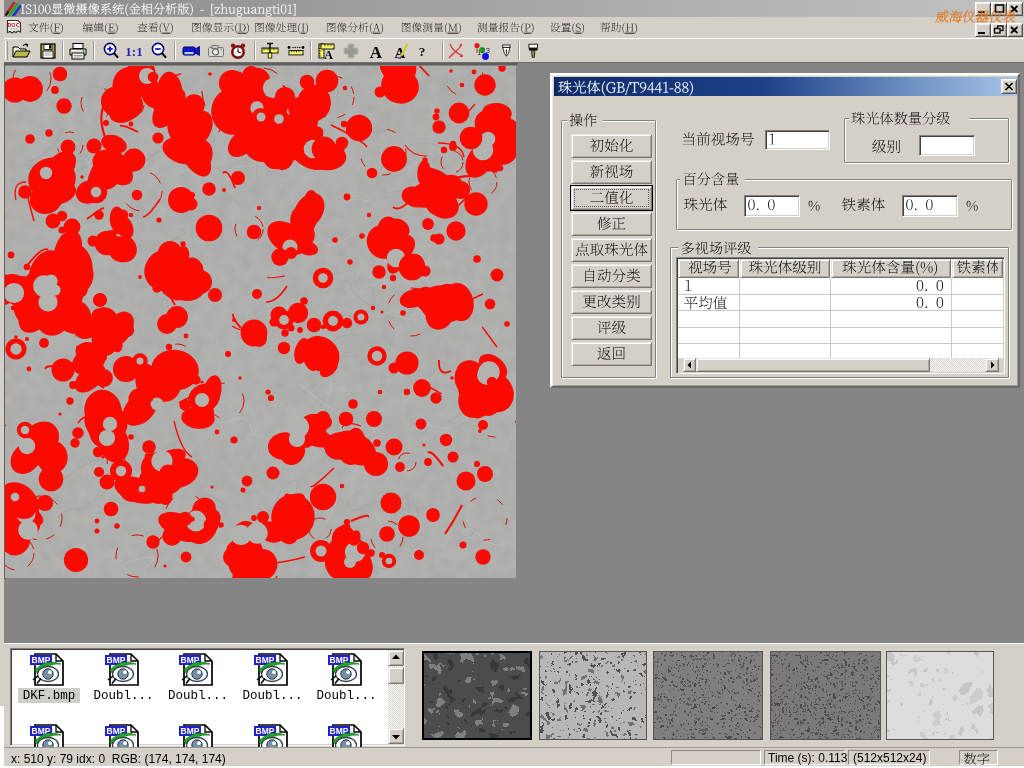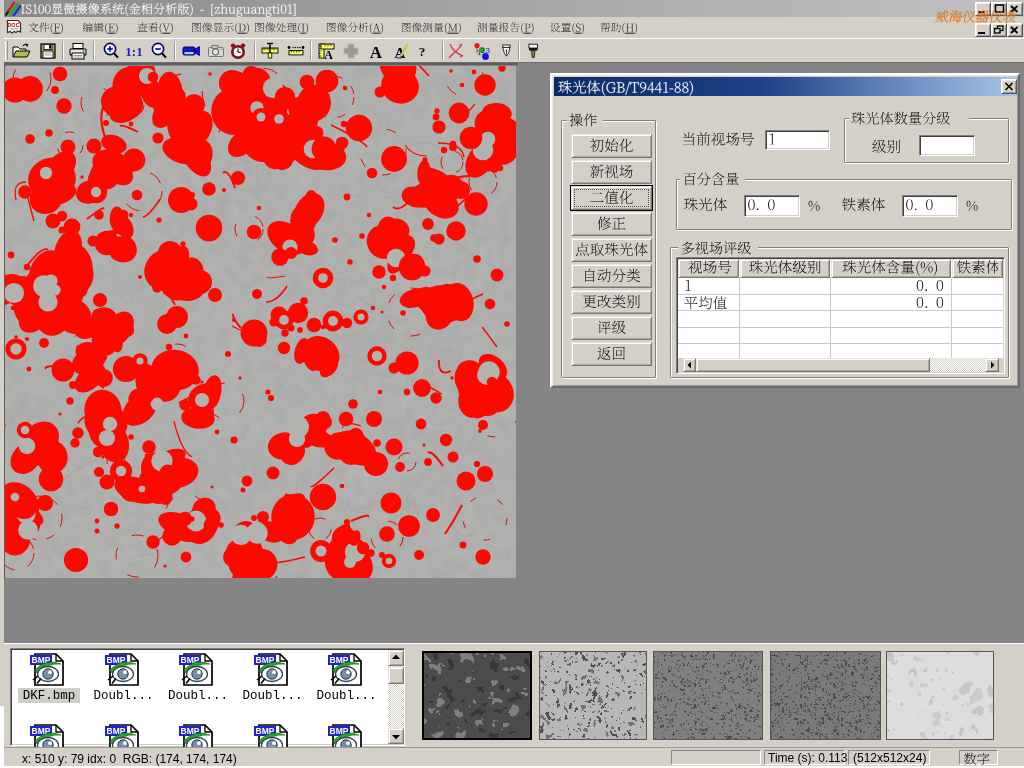--- a/index.html
+++ b/index.html
@@ -1247,21 +1247,21 @@
             <feFuncG type="discrete" tableValues="0.5 0.78 0.87 0.8 0.95"></feFuncG>
             <feFuncB type="discrete" tableValues="0.5 0.78 0.87 0.8 0.95"></feFuncB>
           </feComponentTransfer>
 </filter>
       </defs>
       <rect width="108" height="89" fill="#dcdcdc"></rect>
       <rect width="108" height="89" filter="url(#th4)"></rect>
       <rect x="0.5" y="0.5" width="107" height="88" fill="none" stroke="#555" stroke-width="1"></rect>
     </svg>
     <div class="abs" style="left:2px;top:747px;width:1020px;height:19px;background:#d4d0c8;border-top:1px solid #9a9893"></div>
-    <div class="abs" style="left:20px;top:752px;font-size:12px;color:#000">x: 510 y: 79 idx: 0&nbsp; RGB: (174, 174, 174)</div>
+    <div class="abs" style="left:9px;top:752px;font-size:12px;color:#000">x: 510 y: 79 idx: 0&nbsp; RGB: (174, 174, 174)</div>
     <div class="abs" style="left:669px;top:750px;width:90px;height:15px;border:1px solid;border-color:#8a8a84 #fff #fff #8a8a84"></div>
     <div class="abs" style="left:762px;top:750px;width:81px;height:15px;border:1px solid;border-color:#8a8a84 #fff #fff #8a8a84"></div>
     <div class="abs" style="left:846px;top:750px;width:82px;height:15px;border:1px solid;border-color:#8a8a84 #fff #fff #8a8a84"></div>
     <div class="abs" style="left:957px;top:750px;width:39px;height:15px;border:1px solid;border-color:#8a8a84 #fff #fff #8a8a84"></div>
     <div class="abs" style="left:766px;top:751px;font-size:12px;color:#000">Time (s): 0.113</div>
     <div class="abs" style="left:851px;top:751px;font-size:12px;color:#000">(512x512x24)</div>
     <svg class="abs" style="left:0;top:0;pointer-events:none" width="1024" height="768">
       <defs>
         <path id="u0025" d="M189 290Q153 290 120 312Q87 335 66 384Q46 433 46 511Q46 590 66 639Q87 688 120 710Q153 733 189 733Q226 733 258 710Q290 688 310 639Q331 590 331 511Q331 433 310 384Q290 335 258 312Q226 290 189 290ZM189 315Q212 315 232 332Q252 349 264 392Q277 435 277 511Q277 588 264 630Q252 673 232 690Q212 707 189 707Q167 707 146 690Q126 673 114 630Q101 588 101 511Q101 435 114 392Q126 349 146 332Q167 315 189 315ZM718 -10Q681 -10 648 12Q616 35 596 84Q575 133 575 212Q575 291 596 340Q616 388 648 410Q681 433 718 433Q755 433 787 410Q819 388 839 340Q859 291 859 212Q859 133 839 84Q819 35 787 12Q755 -10 718 -10ZM718 16Q740 16 760 33Q780 50 793 92Q806 135 806 212Q806 288 793 330Q780 373 760 390Q740 407 718 407Q696 407 676 390Q655 373 642 330Q629 288 629 212Q629 135 642 92Q655 50 676 33Q696 16 718 16ZM211 -26 187 -9 693 722 717 705Z"></path>
         <path id="u0028" d="M151 299Q151 206 167 127Q183 48 220 -32Q258 -111 324 -205L306 -220Q197 -101 146 25Q94 151 94 299Q94 447 146 573Q197 699 306 818L324 803Q258 709 220 630Q182 550 166 471Q151 392 151 299Z"></path>

